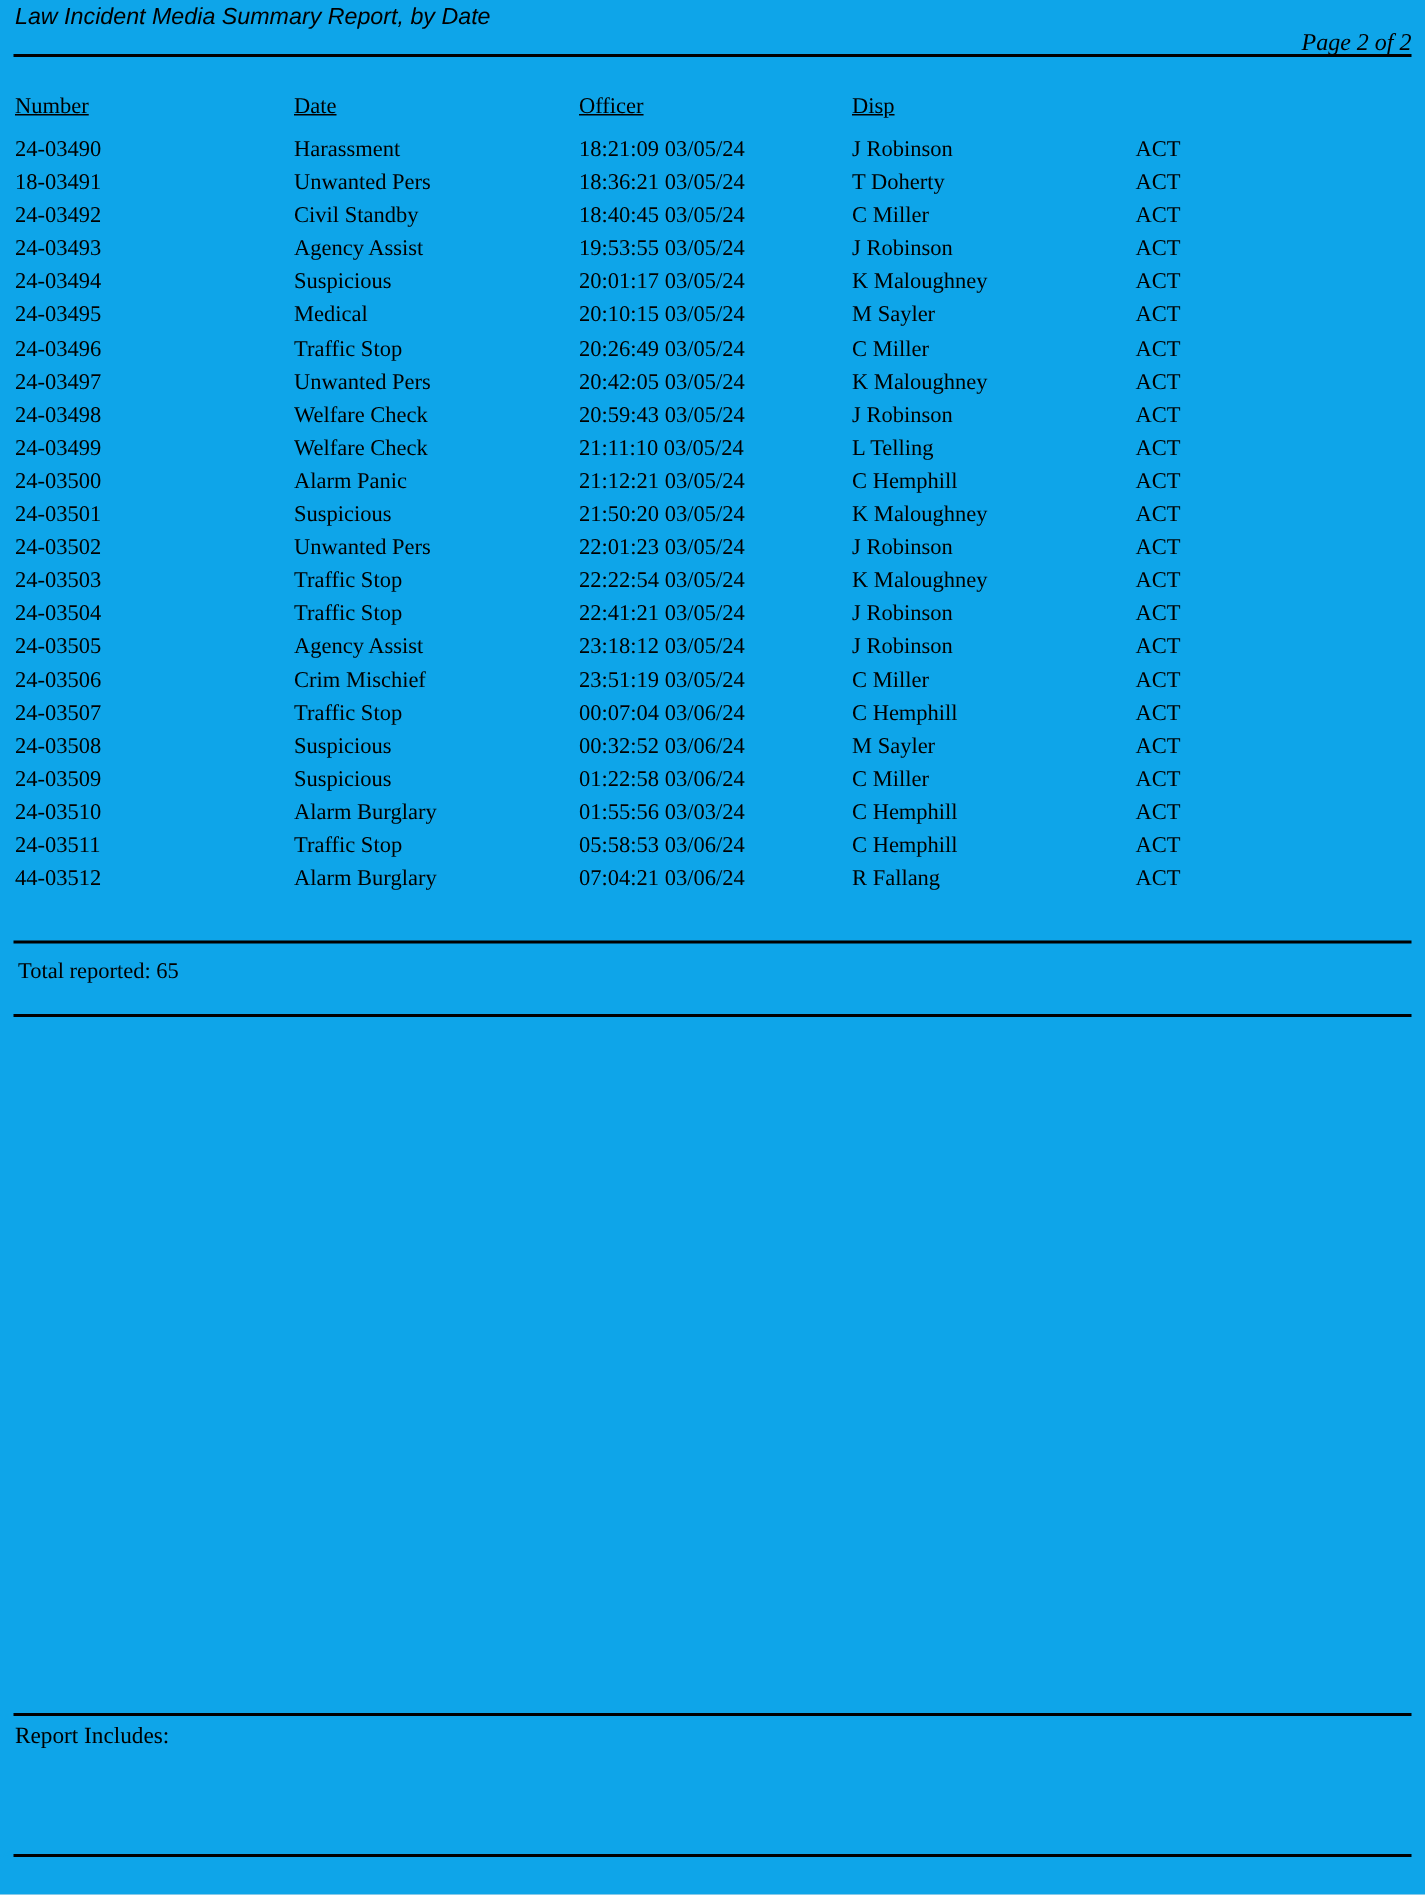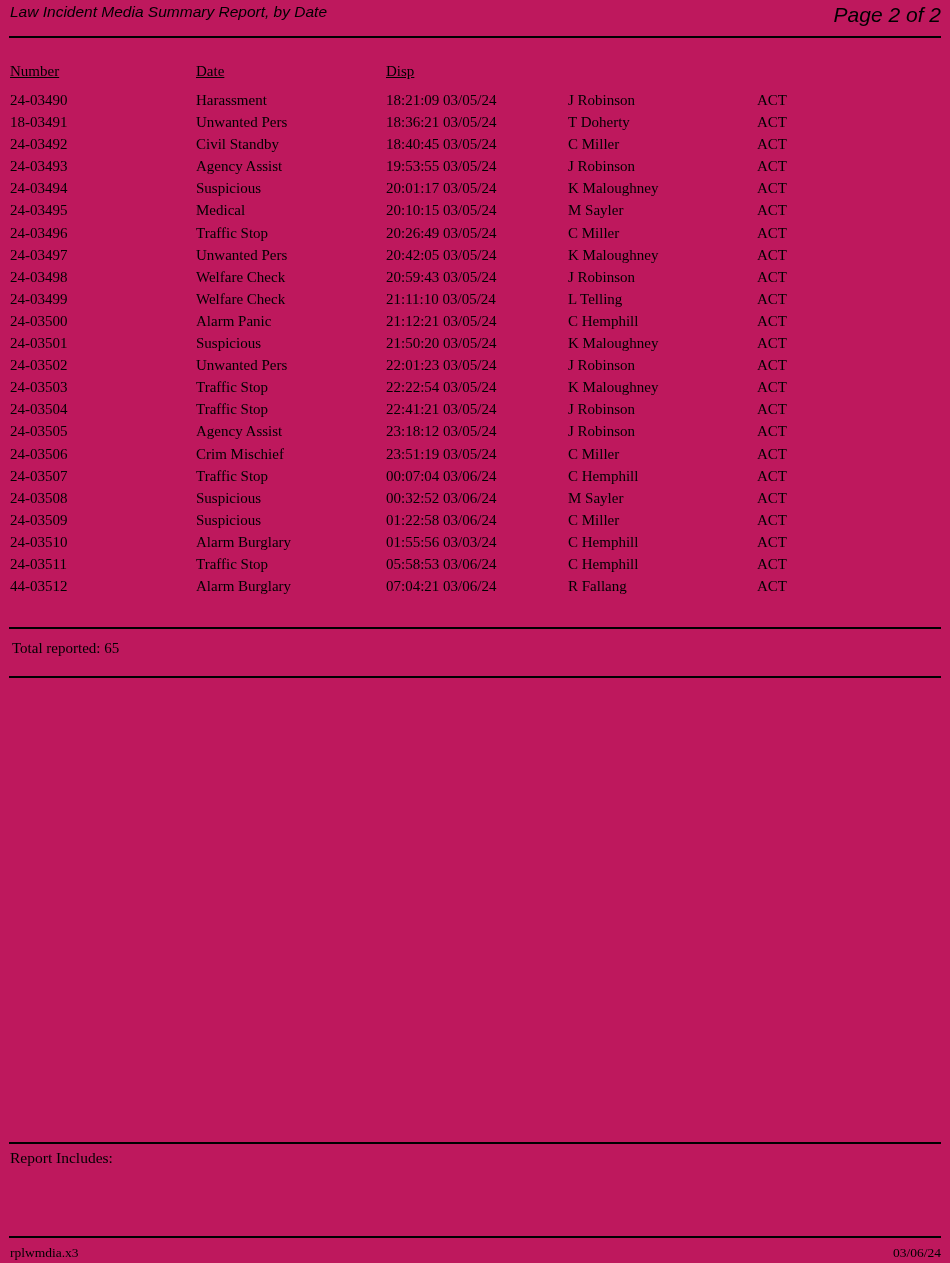--- a/index.html
+++ b/index.html
@@ -1,41 +1,41 @@
 <!DOCTYPE html>
 <html><head>
 <meta charset="utf-8">
 <style>
   html, body { margin: 0; padding: 0; background: #e8e8e8; }
   .page {
     position: relative;
     width: 950px;
     height: 1263px;
-    background: #be185d;
+    background: #0ea5e9;
     color: #000000;
     font-family: "Liberation Serif", serif;
     overflow: hidden;
     margin: 0 auto;
   }
   .report-title {
     position: absolute;
     left: 10px;
     top: 3px;
     font-family: "Liberation Sans", sans-serif;
     font-style: italic;
     font-size: 15.5px;
     white-space: nowrap;
   }
   .page-label {
     position: absolute;
     right: 9px;
-    top: 3px;
-    font-family: Liberation Sans, sans-serif;
+    top: 20px;
+    font-family: Liberation Serif, serif;
     font-style: italic;
-    font-size: 21px;
+    font-size: 16px;
     white-space: nowrap;
   }
   .rule {
     position: absolute;
     left: 9px;
     right: 9px;
     height: 0;
     border-top: 2px solid #000000;
   }
   .rule-top      { top: 36px; }
@@ -105,20 +105,21 @@
 
   <div class="report-title">Law Incident Media Summary Report, by Date</div>
   <div class="page-label">Page 2 of 2</div>
 
   <div class="rule rule-top"></div>
 
   <div class="incident-table">
     <div class="thead-row">
         <div class="th">Number</div>
         <div class="th">Date</div>
+        <div class="th">Officer</div>
         <div class="th">Disp</div>
       </div>
     <div>
         <div class="tr">
           <div class="td">24-03490</div>
           <div class="td">Harassment</div>
           <div class="td">18:21:09 03/05/24</div>
           <div class="td">J Robinson</div>
           <div class="td">ACT</div>
         </div>
@@ -280,18 +281,14 @@
   </div>
 
   <div class="rule rule-tot-a"></div>
   <div class="total-line">Total reported: 65</div>
   <div class="rule rule-tot-b"></div>
 
   <div class="rule rule-foot-a"></div>
   <div class="includes-heading">Report Includes:</div>
   <div class="rule rule-foot-b"></div>
 
-  <div class="footer-row">
-    <span class="footer-report-id">rplwmdia.x3</span>
-    <span class="footer-date">03/06/24</span>
-  </div>
 
 </div>
 
 </body></html>

